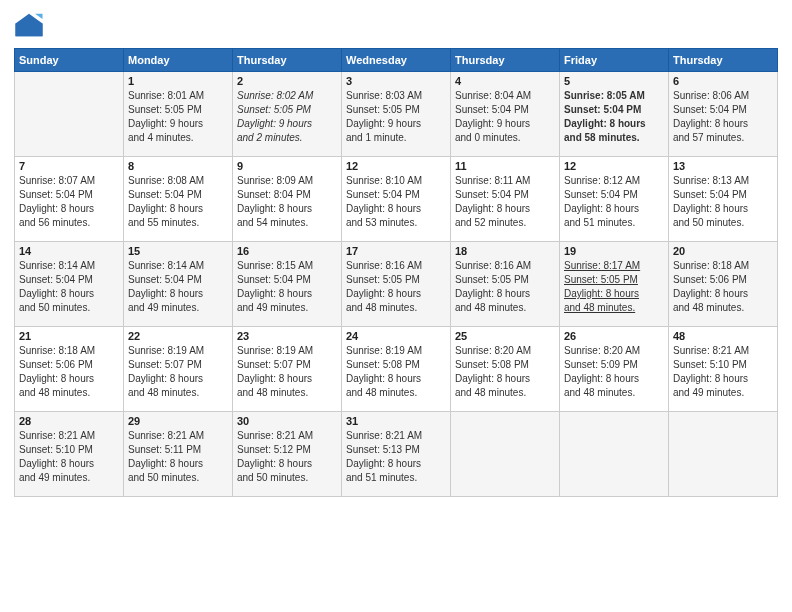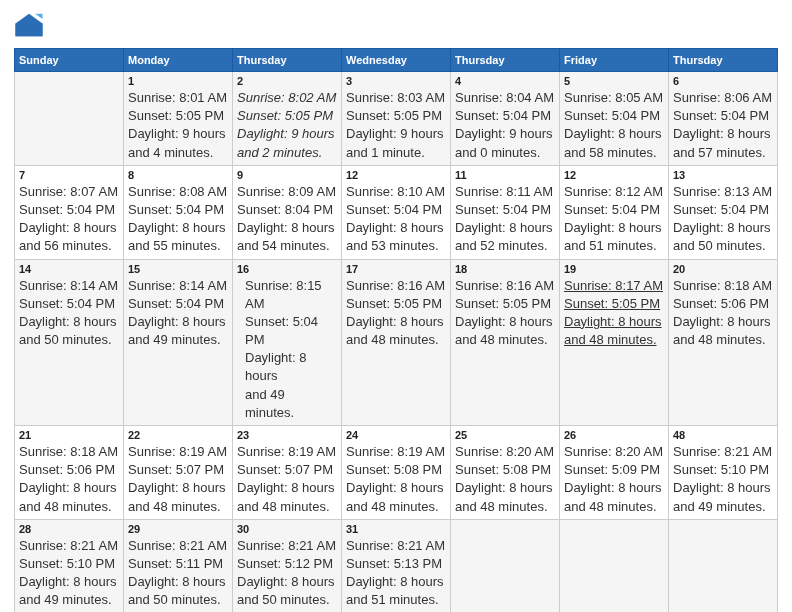--- a/index.html
+++ b/index.html
@@ -77,21 +77,21 @@
     .calendar tbody tr:nth-child(even) td {
       background-color: #fff;
     }
     .day-number {
       font-size: 11px;
       font-weight: bold;
       color: #222;
       margin-bottom: 2px;
     }
     .day-info {
-      font-size: 13px;
+      font-size: 10px;
       color: #333;
       line-height: 1.4;
     }
     .empty-cell {
       background-color: inherit;
     }
   </style>
 </head>
 <body>
 
@@ -152,21 +152,21 @@
           </td>
           <td>
             <div class="day-number">4</div>
             <div class="day-info" style="white-space: pre-line;">Sunrise: 8:04 AM
 Sunset: 5:04 PM
 Daylight: 9 hours
 and 0 minutes.</div>
           </td>
           <td>
             <div class="day-number">5</div>
-            <div class="day-info" style="white-space: pre-line;">Sunrise: 8:05 AM
+            <div class="day-info" style="white-space: pre-line; font-weight: bold;">Sunrise: 8:05 AM
 Sunset: 5:04 PM
 Daylight: 8 hours
 and 58 minutes.</div>
           </td>
           <td>
             <div class="day-number">6</div>
             <div class="day-info" style="white-space: pre-line;">Sunrise: 8:06 AM
 Sunset: 5:04 PM
 Daylight: 8 hours
 and 57 minutes.</div>
@@ -233,21 +233,21 @@
           </td>
           <td>
             <div class="day-number">15</div>
             <div class="day-info" style="white-space: pre-line;">Sunrise: 8:14 AM
 Sunset: 5:04 PM
 Daylight: 8 hours
 and 49 minutes.</div>
           </td>
           <td>
             <div class="day-number">16</div>
-            <div class="day-info" style="white-space: pre-line; margin-left: 8px;">Sunrise: 8:15 AM
+            <div class="day-info" style="white-space: pre-line;">Sunrise: 8:15 AM
 Sunset: 5:04 PM
 Daylight: 8 hours
 and 49 minutes.</div>
           </td>
           <td>
             <div class="day-number">17</div>
             <div class="day-info" style="white-space: pre-line;">Sunrise: 8:16 AM
 Sunset: 5:05 PM
 Daylight: 8 hours
 and 48 minutes.</div>

